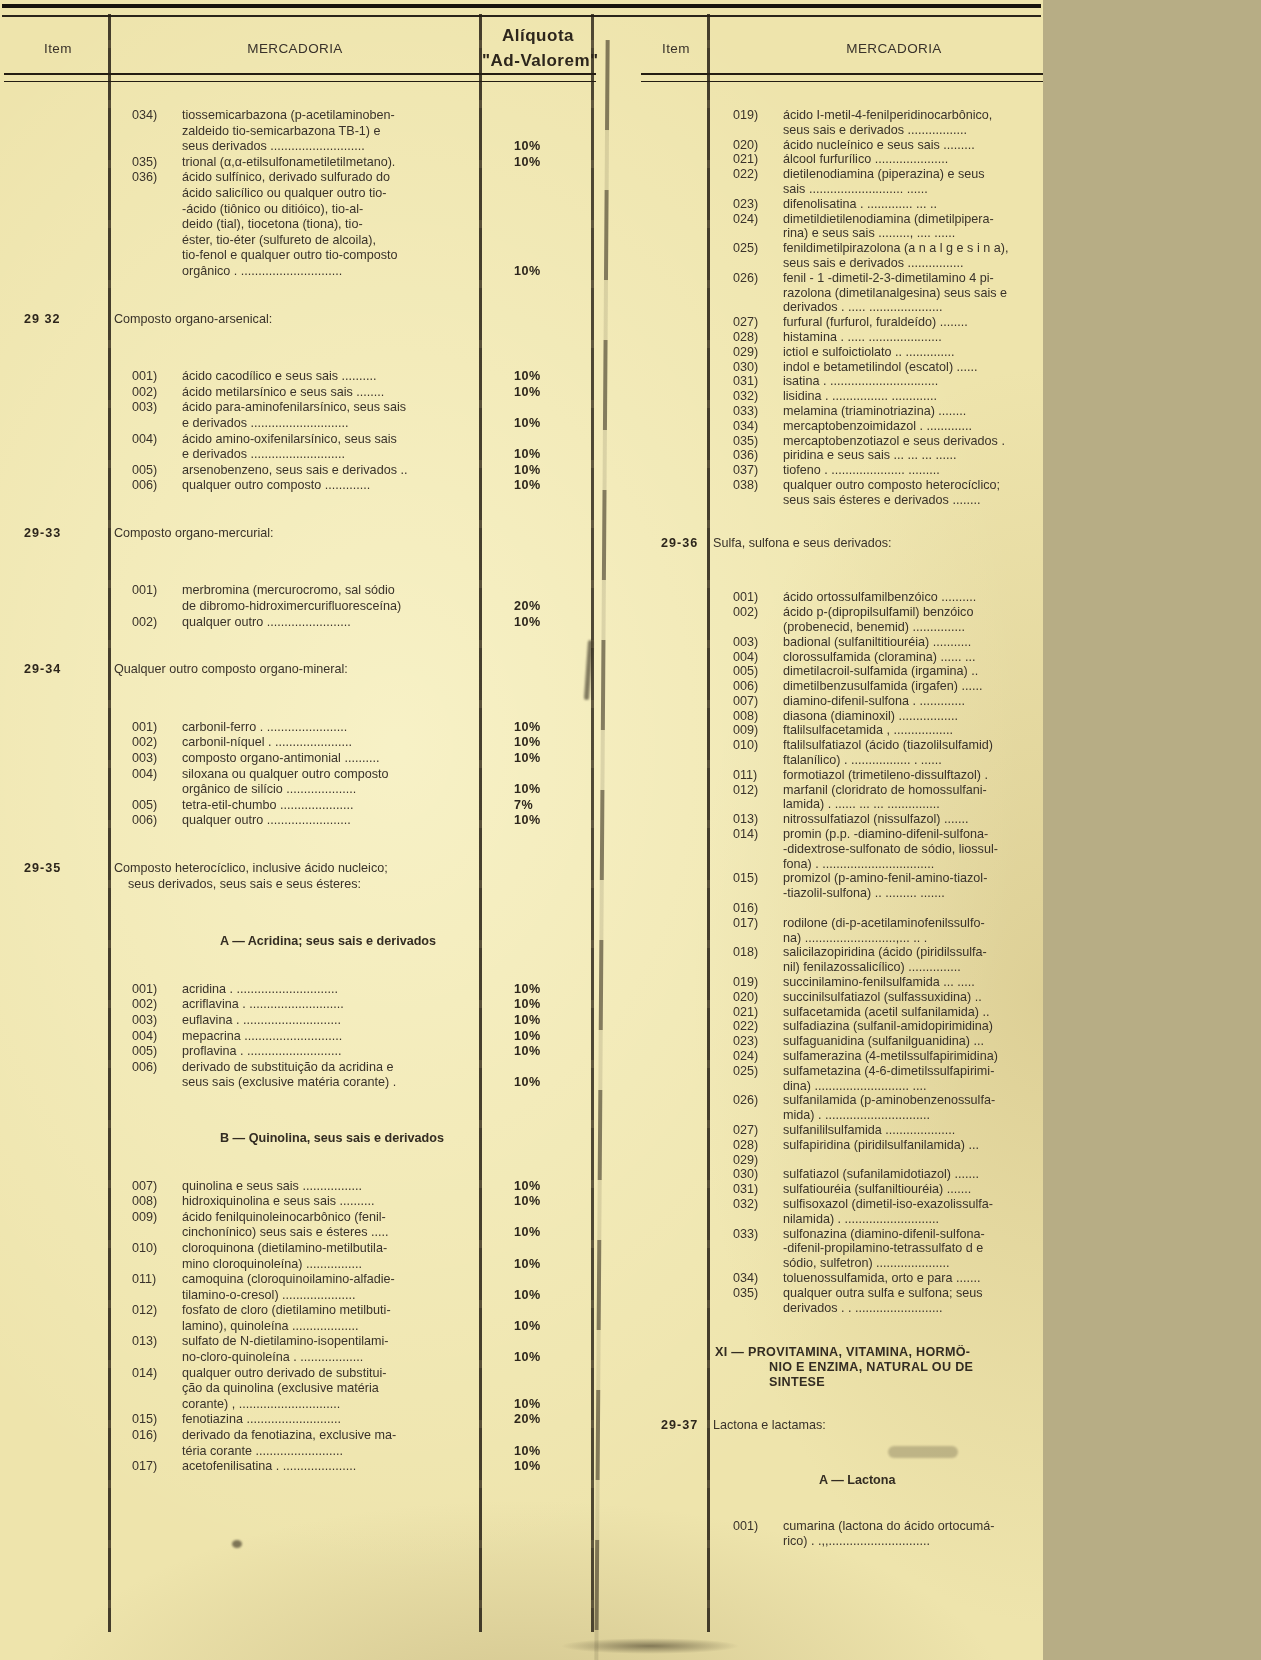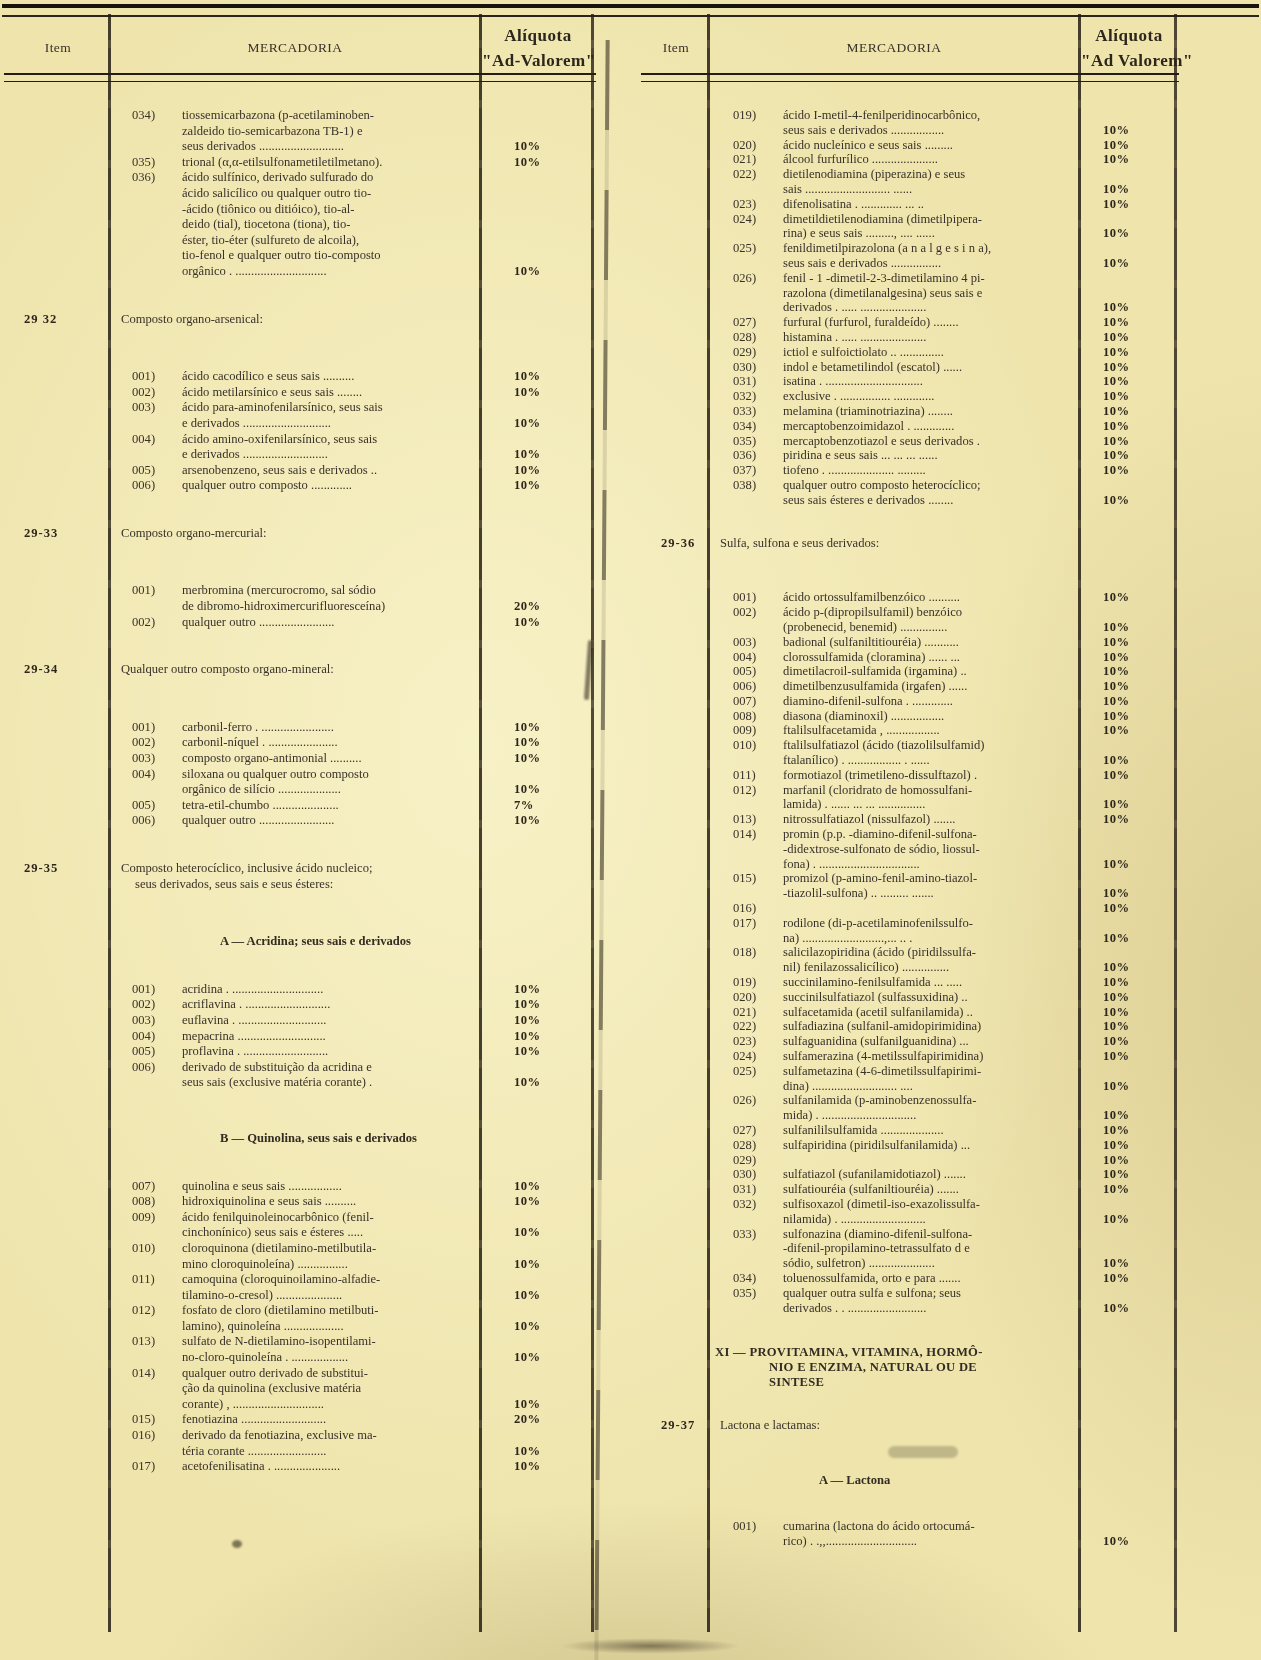--- a/index.html
+++ b/index.html
@@ -1,24 +1,25 @@
 <!DOCTYPE html>
 <html><head>
 <meta charset="utf-8">
 <style>
   html,body{margin:0;padding:0;background:#b7ad85;}
   .page{
-    position:relative;width:1261px;height:1660px;overflow:hidden;
+    position:relative;width:1006px;height:1660px;overflow:hidden;
     background:
       radial-gradient(ellipse 900px 1200px at 38% 45%, rgba(255,252,220,.55), rgba(255,252,220,0) 70%),
       radial-gradient(ellipse 500px 900px at 100% 60%, rgba(190,170,110,.35), rgba(190,170,110,0) 70%),
       radial-gradient(ellipse 700px 300px at 50% 103%, rgba(150,130,80,.30), rgba(150,130,80,0) 70%),
       #eee4ac;
-    font-family:Liberation Serif, serif;
+    font-family:Liberation Sans, sans-serif;
     color:#39322a;
+    padding-left:37px;
   }
   .top-rule{position:absolute;top:4px;left:2px;right:2px;height:7px;
     border-top:4px solid #17130d;border-bottom:2px solid #2a241a;}
   .half{position:absolute;top:14px;bottom:28px;}
   .half-left{left:8px;width:586px;--item:100px;--rate:112px;--numpad:24px;--lh:15.6px;--ratepad:32px;}
   .half-right{left:645px;width:532px;--item:62px;--rate:96px;--numpad:26px;--lh:14.8px;--ratepad:22px;}
   
   .vrule{position:absolute;top:0;bottom:0;width:3px;
     background:repeating-linear-gradient(180deg,#261f14 0 26px,#3d3422 26px 34px,#261f14 34px 60px);
     opacity:.85;}
@@ -38,21 +39,21 @@
   .th .advalorem{margin-top:8px;}
   
   .tbody{padding-top:26px;font-size:12.6px;line-height:var(--lh);}
   .row{display:grid;grid-template-columns:var(--item) 1fr var(--rate);}
   .merc-cell{padding-left:var(--numpad);display:grid;grid-template-columns:44px 1fr;column-gap:6px;}
   .num{text-align:left;white-space:nowrap;}
   .rate-cell{display:flex;align-items:flex-end;padding-left:var(--ratepad);}
   .rate{font-weight:700;letter-spacing:.5px;white-space:nowrap;color:#2d261c;}
   .line{white-space:nowrap;overflow:hidden;}
   
-  .row.section{margin:32px 0 42px;gap:7px;}
+  .row.section{margin:32px 0 42px;}
   .half-right .row.section{margin:28px 0 40px;}
   .row.section .code{font-weight:700;padding-left:16px;letter-spacing:1px;color:#2d261c;}
   .row.section .sec-lines{padding-left:6px;}
   .row.section .sec-lines .line+.line{padding-left:14px;}
   
   .row.subheading{margin:40px 0 32px;font-weight:700;color:#332c22;}
   .row.subheading .sub-lines{padding-left:112px;}
   .row.subheading .sub-lines .line+.line{padding-left:42px;}
   
   .row.groupheading{margin:30px 0 26px;font-weight:700;letter-spacing:.3px;color:#332c22;}
@@ -793,21 +794,21 @@
     <div class="rate-cell">
       <span class="rate">10%</span>
     </div>
   </div>
 
   <div class="row entry">
     <div class="item-cell"></div>
     <div class="merc-cell">
       <div class="num">032)</div>
       <div class="lines">
-              <div class="line">exclusive . ................ .............</div>
+              <div class="line">lisidina . ................ .............</div>
             </div>
     </div>
     <div class="rate-cell">
       <span class="rate">10%</span>
     </div>
   </div>
 
   <div class="row entry">
     <div class="item-cell"></div>
     <div class="merc-cell">

